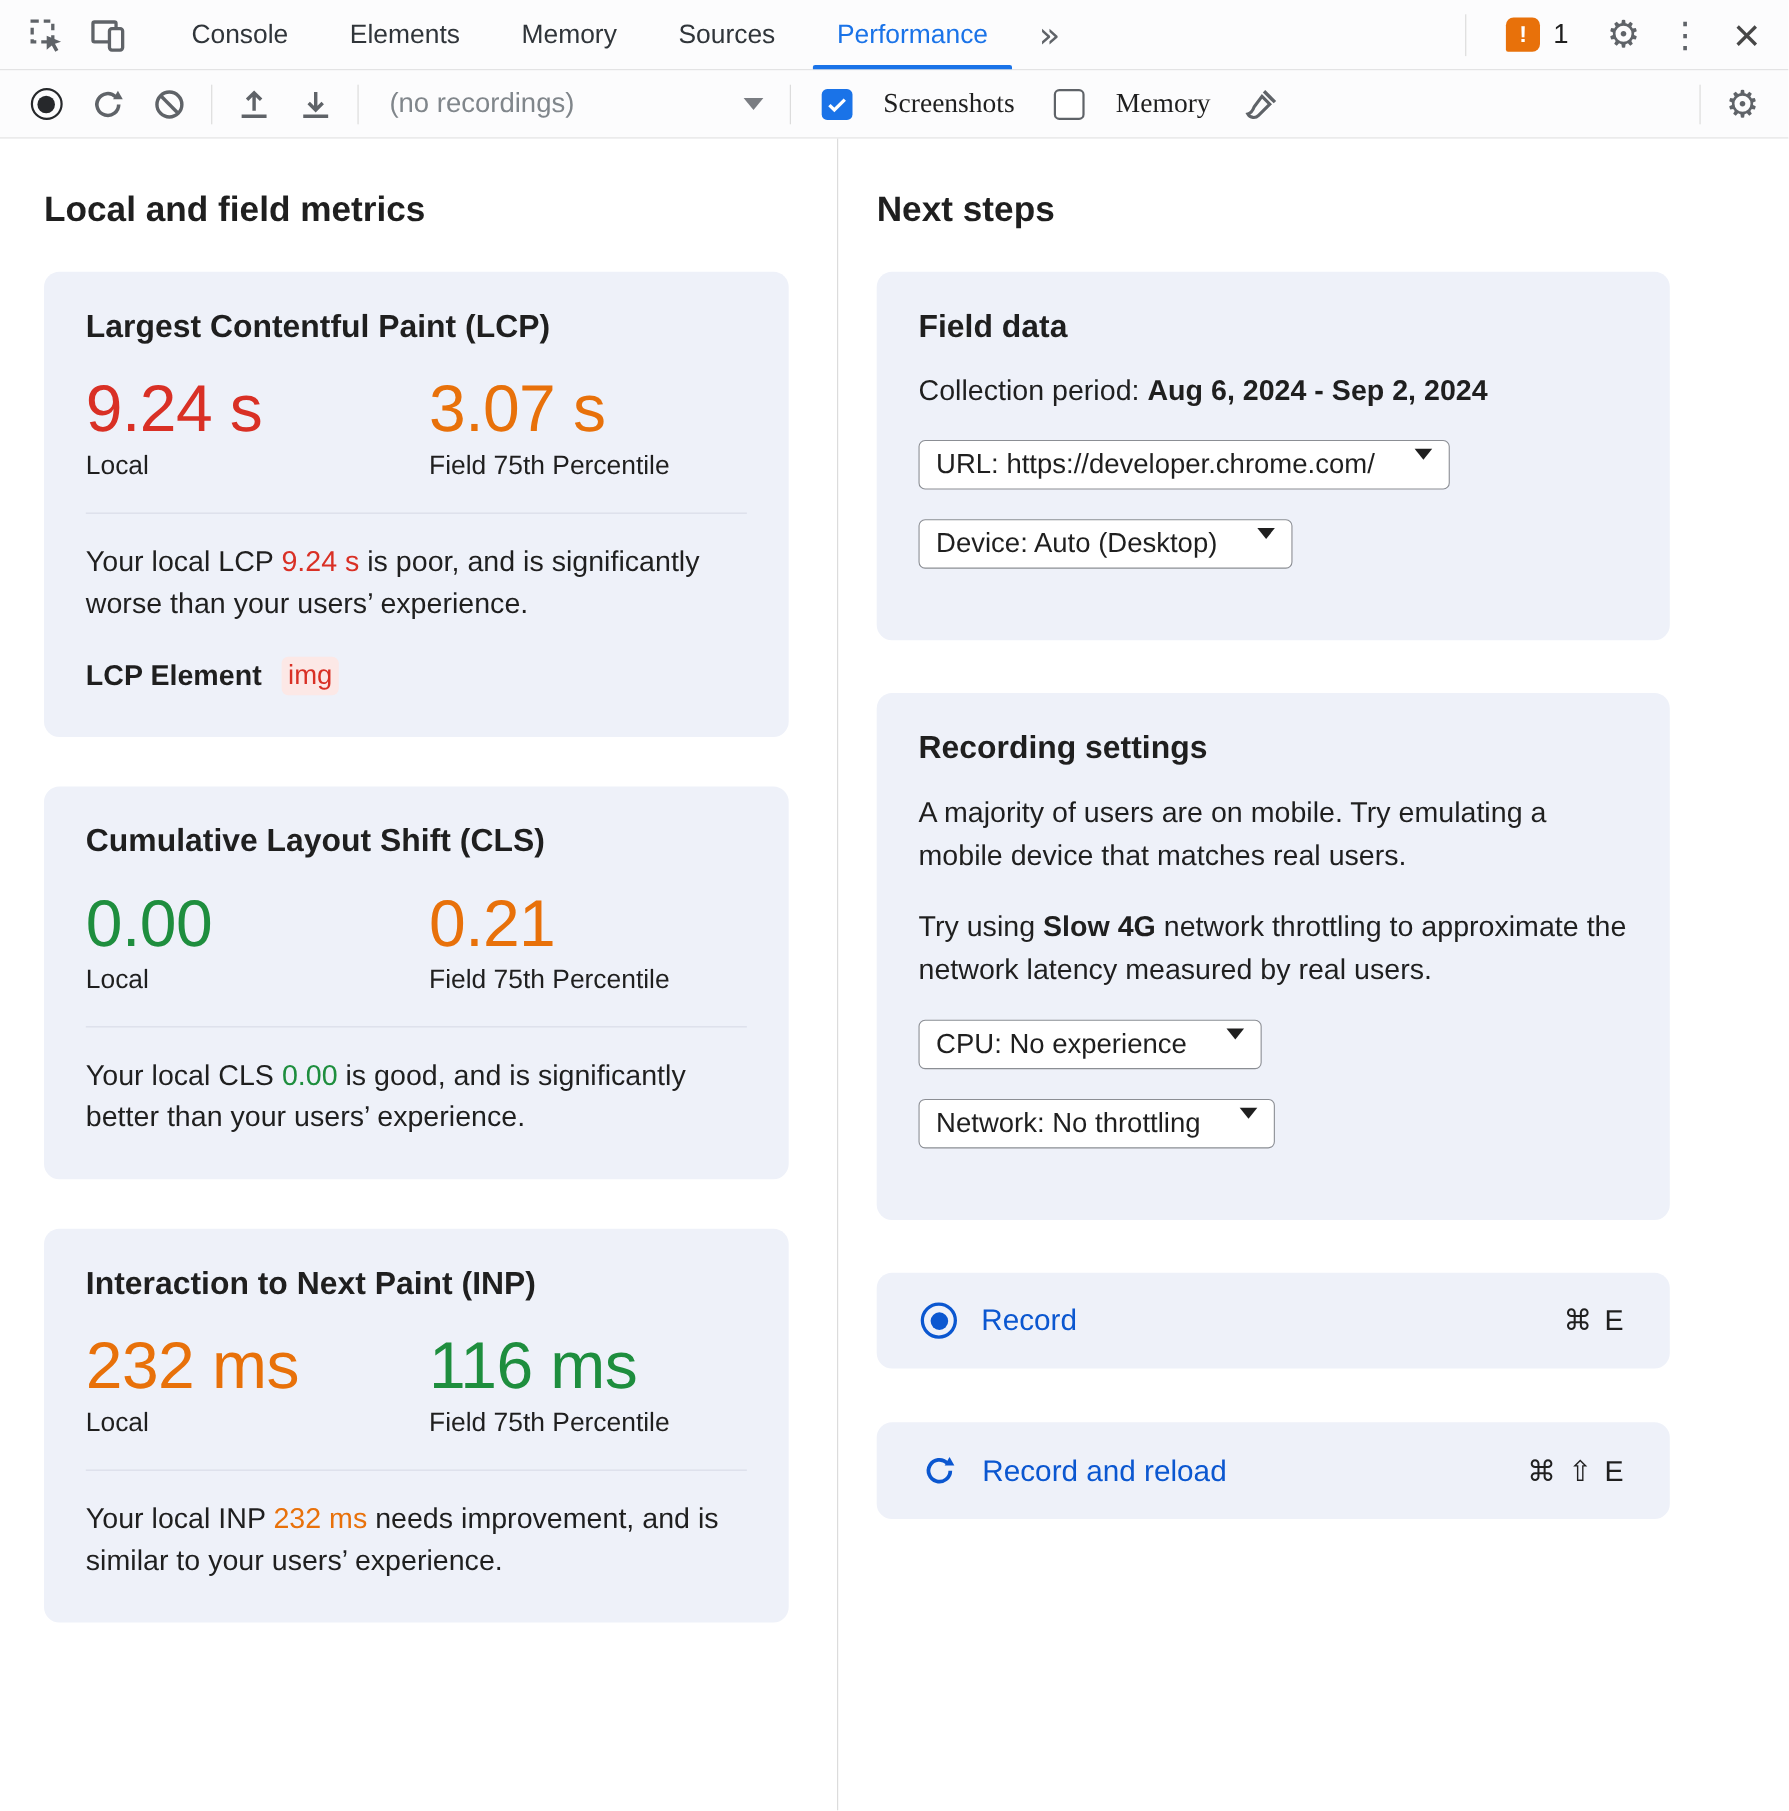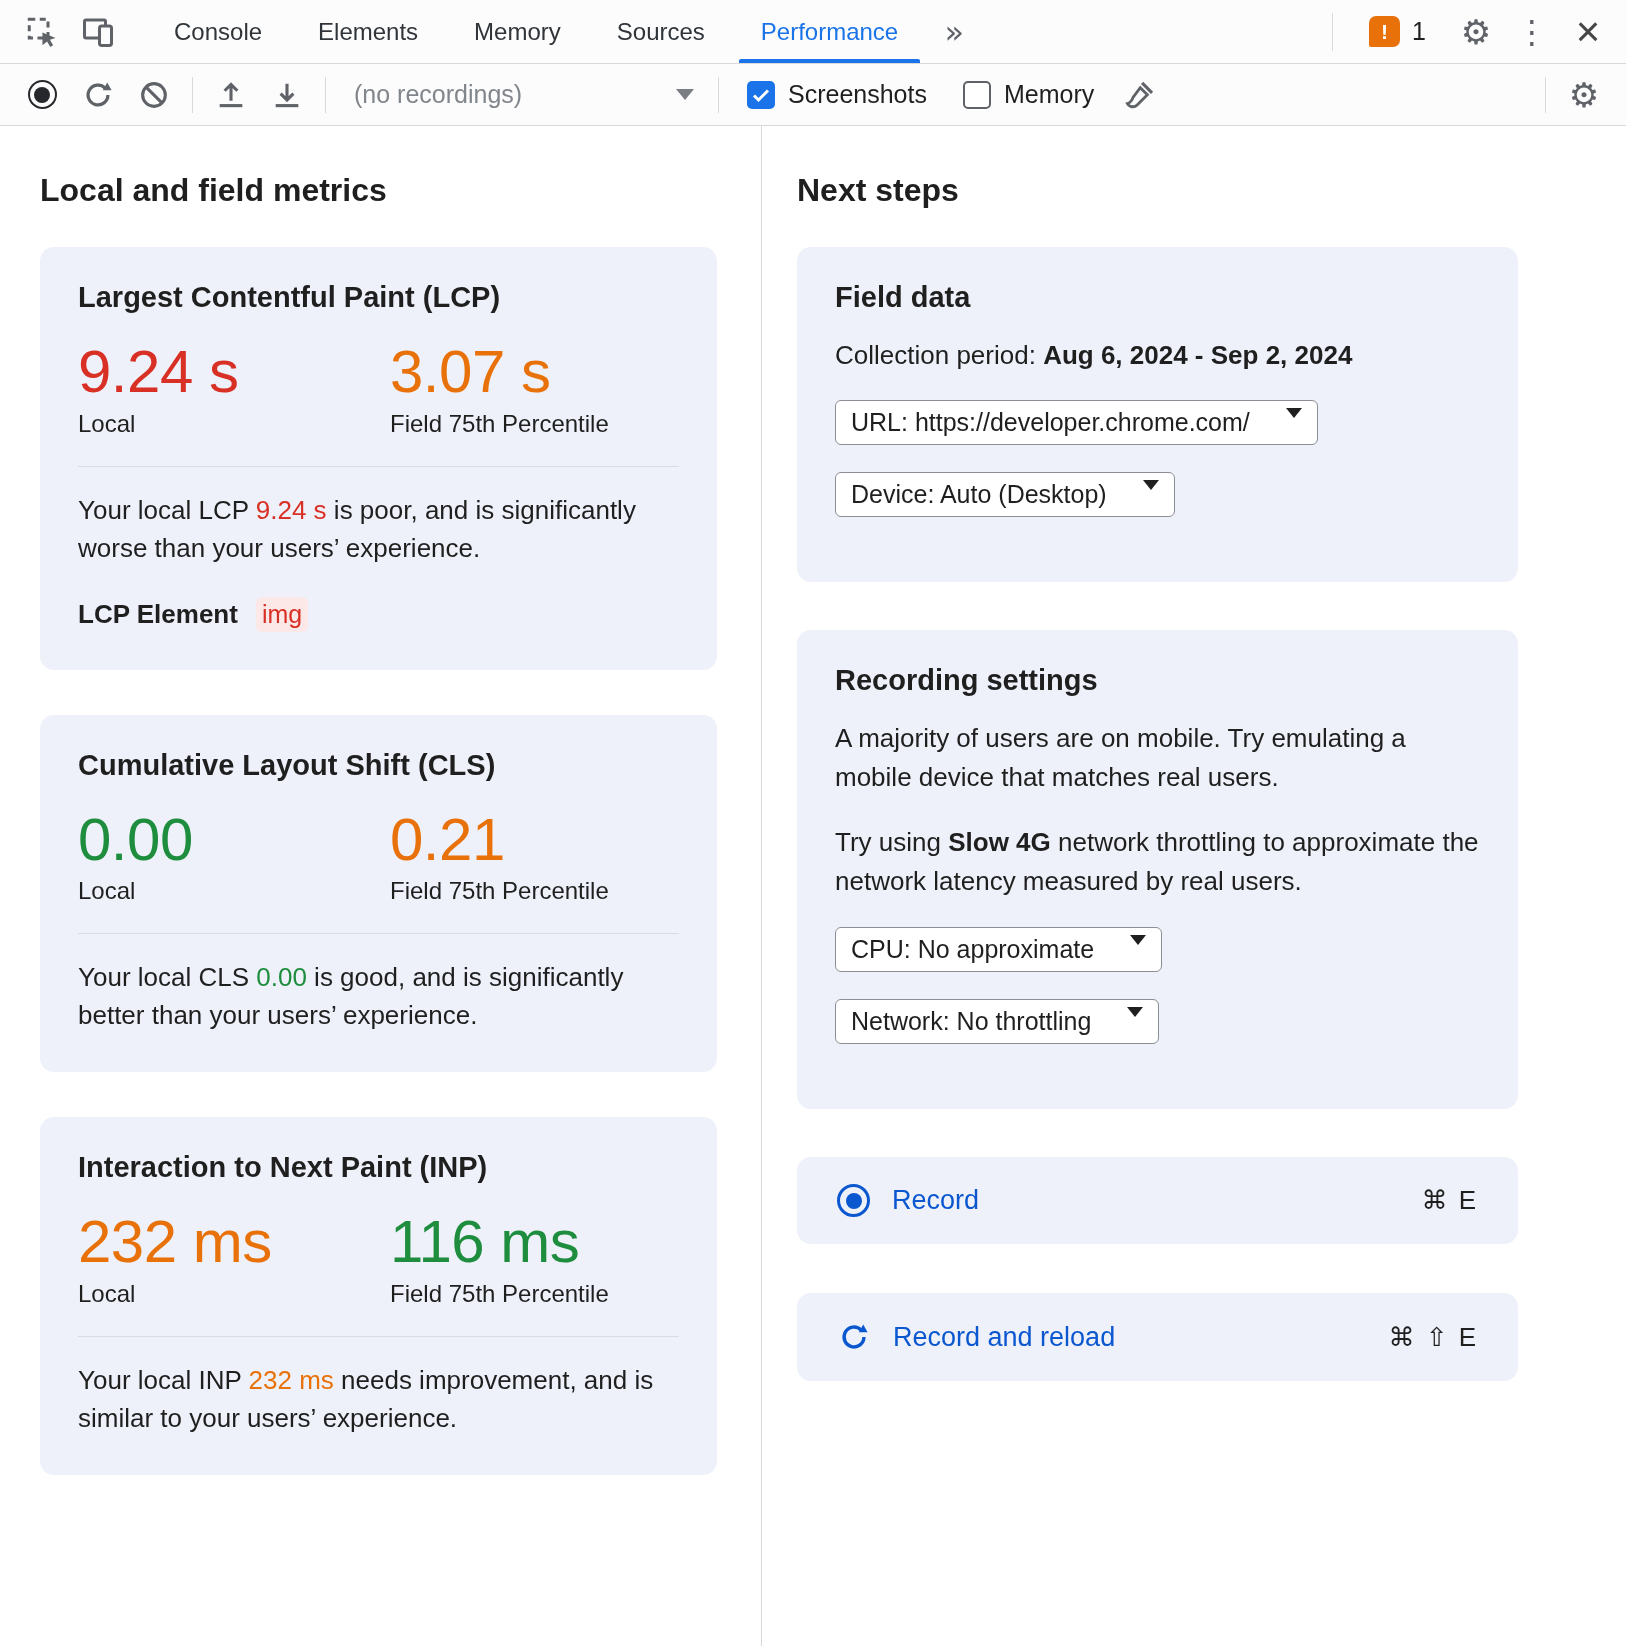--- a/index.html
+++ b/index.html
@@ -61,21 +61,21 @@
     padding: 0 14px 0 18px; cursor: pointer;
   }
   .history-select .muted { font-size: 25px; color: #80868b; }
   .caret {
     width: 0; height: 0; flex: 0 0 auto;
     border-left: 9px solid transparent; border-right: 9px solid transparent;
     border-top: 11px solid #1f1f1f;
   }
   .muted-caret { border-top-color: #7a7d82; }
   .caret.sm { border-left-width: 8px; border-right-width: 8px; border-top-width: 10px; }
-  .chk { display: flex; align-items: center; gap: 13px; margin: 0 18px; cursor: pointer; }
+  .chk { display: flex; align-items: center; gap: 28px; margin: 0 18px; cursor: pointer; font-family: Liberation Serif, serif; }
   .box {
     width: 28px; height: 28px; border-radius: 5px; border: 2.5px solid #5f6368;
     background: #fff; display: flex; align-items: center; justify-content: center; flex: 0 0 auto;
   }
   .box.checked { border: none; }
   .chk-label { font-size: 25px; color: #1f1f1f; }
   .spacer { flex: 1; }
 
   
   .content { flex: 1; display: flex; min-height: 0; background: #fff; }
@@ -300,21 +300,21 @@
           <span>Device: Auto (Desktop)</span>
           <span class="caret sm"></span>
         </div>
       </div>
 
       <div class="ns-card">
         <h2 class="ns-title">Recording settings</h2>
         <p class="ns-para">A majority of users are on mobile. Try emulating a mobile device that matches real users.</p>
         <p class="ns-para"><span>Try using </span><b>Slow 4G</b><span> network throttling to approximate the network latency measured by real users.</span></p>
         <div class="select">
-          <span>CPU: No approximate</span>
+          <span>CPU: No experience</span>
           <span class="caret sm"></span>
         </div>
         <div class="select">
           <span>Network: No throttling</span>
           <span class="caret sm"></span>
         </div>
       </div>
 
       <div class="action-card">
         <span class="record-ring"></span>

